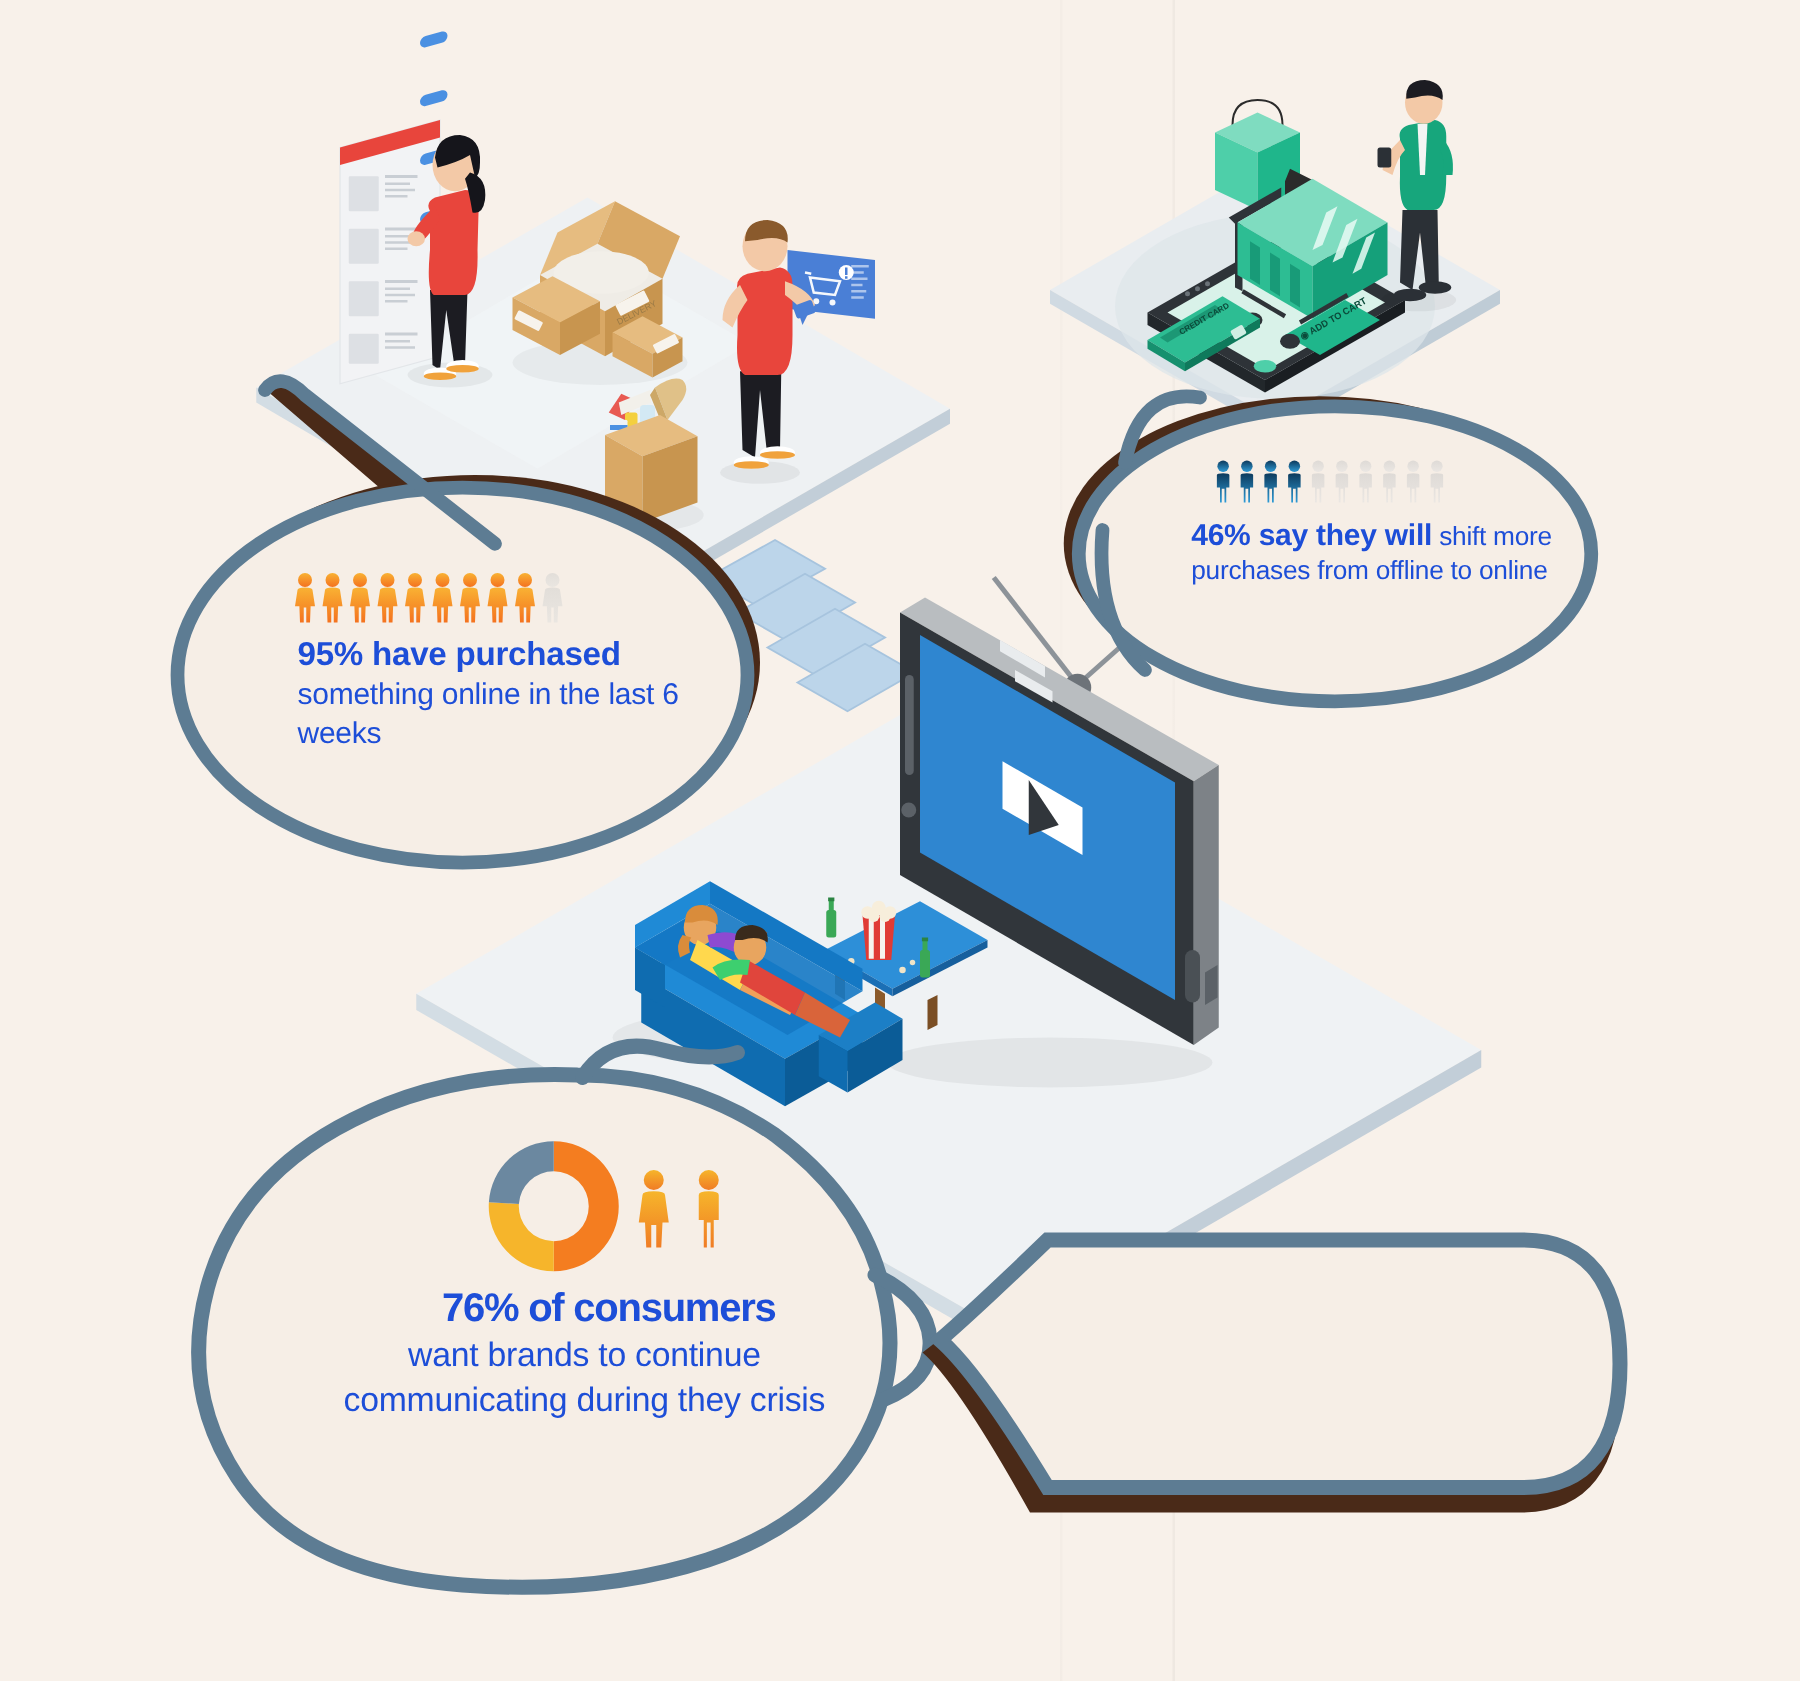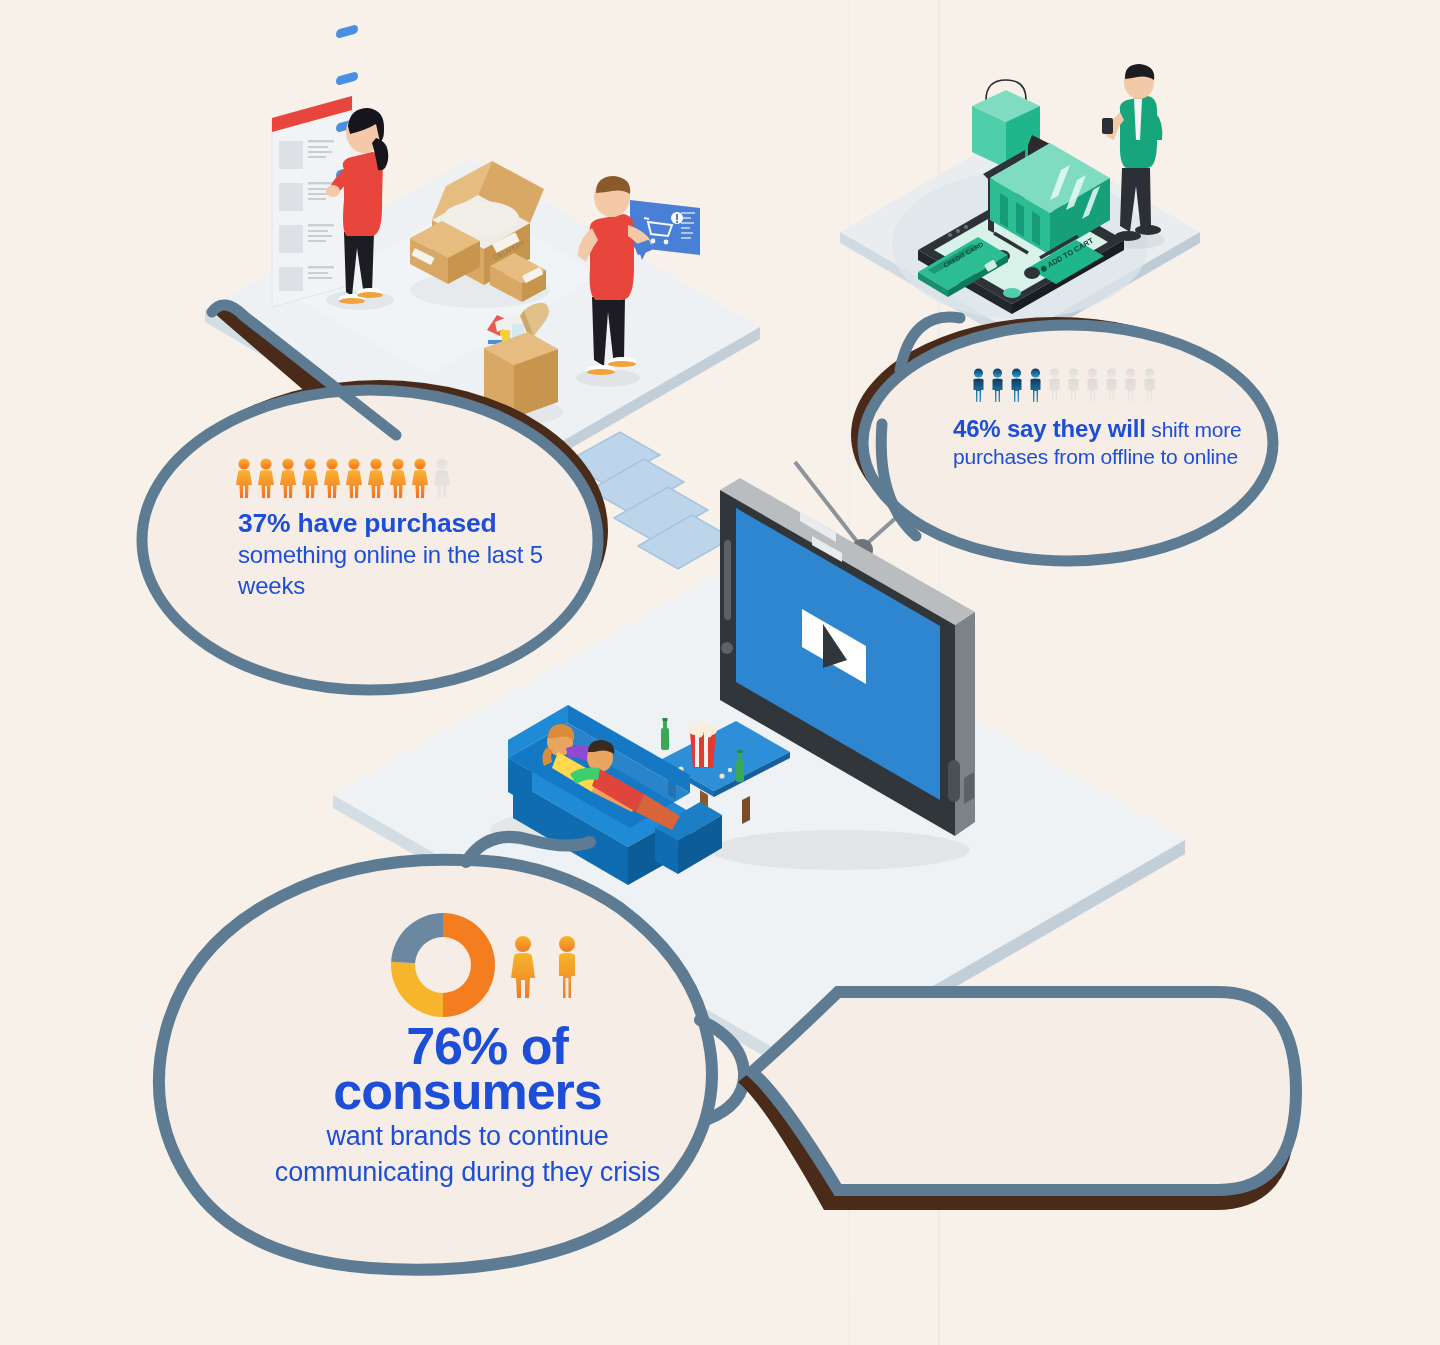--- a/index.html
+++ b/index.html
@@ -40,21 +40,21 @@
   
   #txt95 { left: 238px; top: 508px; width: 330px; font-size: 24px; line-height: 31px; }
   #txt95 .hl { font-size: 26.5px; font-weight: bold; }
 
   
   #txt46 { left: 953px; top: 415px; width: 300px; font-size: 21px; line-height: 27px; }
   #txt46 .hl { font-size: 24px; font-weight: bold; }
 
   
   #txt76 { left: 240px; top: 1028px; width: 455px; font-size: 27px; line-height: 36px; text-align: center; }
-  #txt76 .hl { font-size: 52px; font-weight: bold; letter-spacing: -1px; margin-left: 39px; }
+  #txt76 .hl { font-size: 32px; font-weight: bold; letter-spacing: -1px; margin-left: 39px; }
 
   
   #txt47 { left: 772px; top: 1026px; width: 520px; font-size: 26.5px; line-height: 38px; }
   #txt47 .hl { font-size: 35px; font-weight: bold; letter-spacing: -0.5px; }
 </style>
 </head>
 <body>
 
 <div id="canvas">
 
@@ -559,22 +559,22 @@
         <path d="M2,20 Q2,17 11,17 Q20,17 20,20 L23,42 L18,42 L17,62 L13,62 L13,44 L9,44 L9,62 L5,62 L4,42 L-1,42 Z" fill="url(#gOrange2)"></path>
       </g>
       <g transform="translate(44,0)">
         <circle cx="11" cy="8" r="8" fill="url(#gOrange2)"></circle>
         <path d="M3,20 Q3,17 11,17 Q19,17 19,20 L19,40 L15,40 L15,62 L12.5,62 L12.5,42 L9.5,42 L9.5,62 L7,62 L7,40 L3,40 Z" fill="url(#gOrange2)"></path>
       </g>
     </g>
   </svg>
 
   <div class="bubble-text" id="txt95">
-    <span class="hl">37% have purchased</span>
-    <span>something online in the last 5 weeks</span>
+    <span class="hl">95% have purchased</span>
+    <span>something online in the last 6 weeks</span>
   </div>
 
   <div class="bubble-text" id="txt46">
     <span class="hl">46% say they will</span>
     <span>shift more purchases from offline to online</span>
   </div>
 
   <div class="bubble-text" id="txt76">
     <span class="hl">76% of consumers</span><br>
     <span>want brands to continue communicating during they crisis</span>

